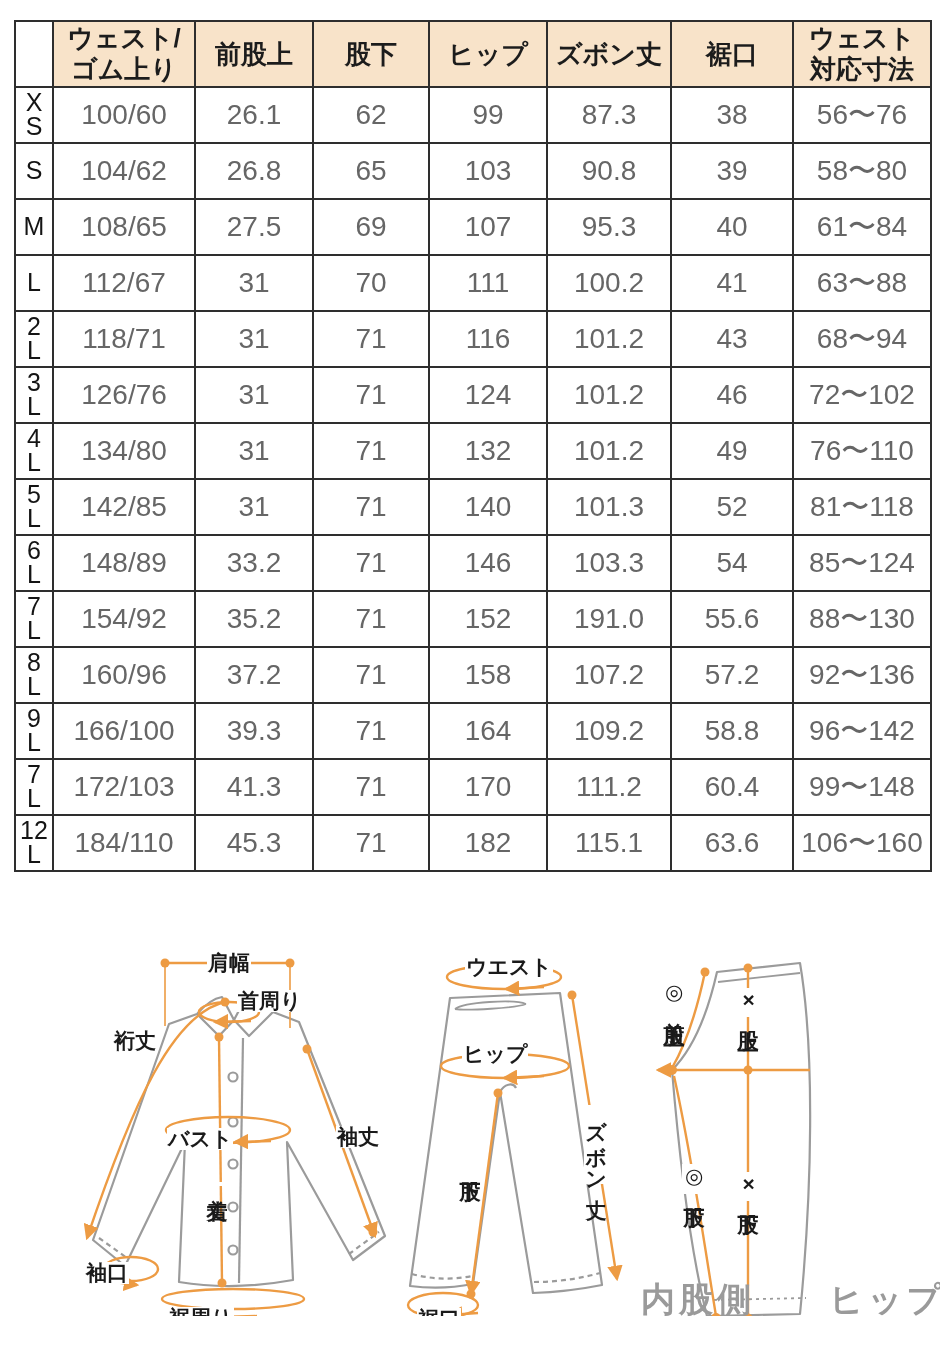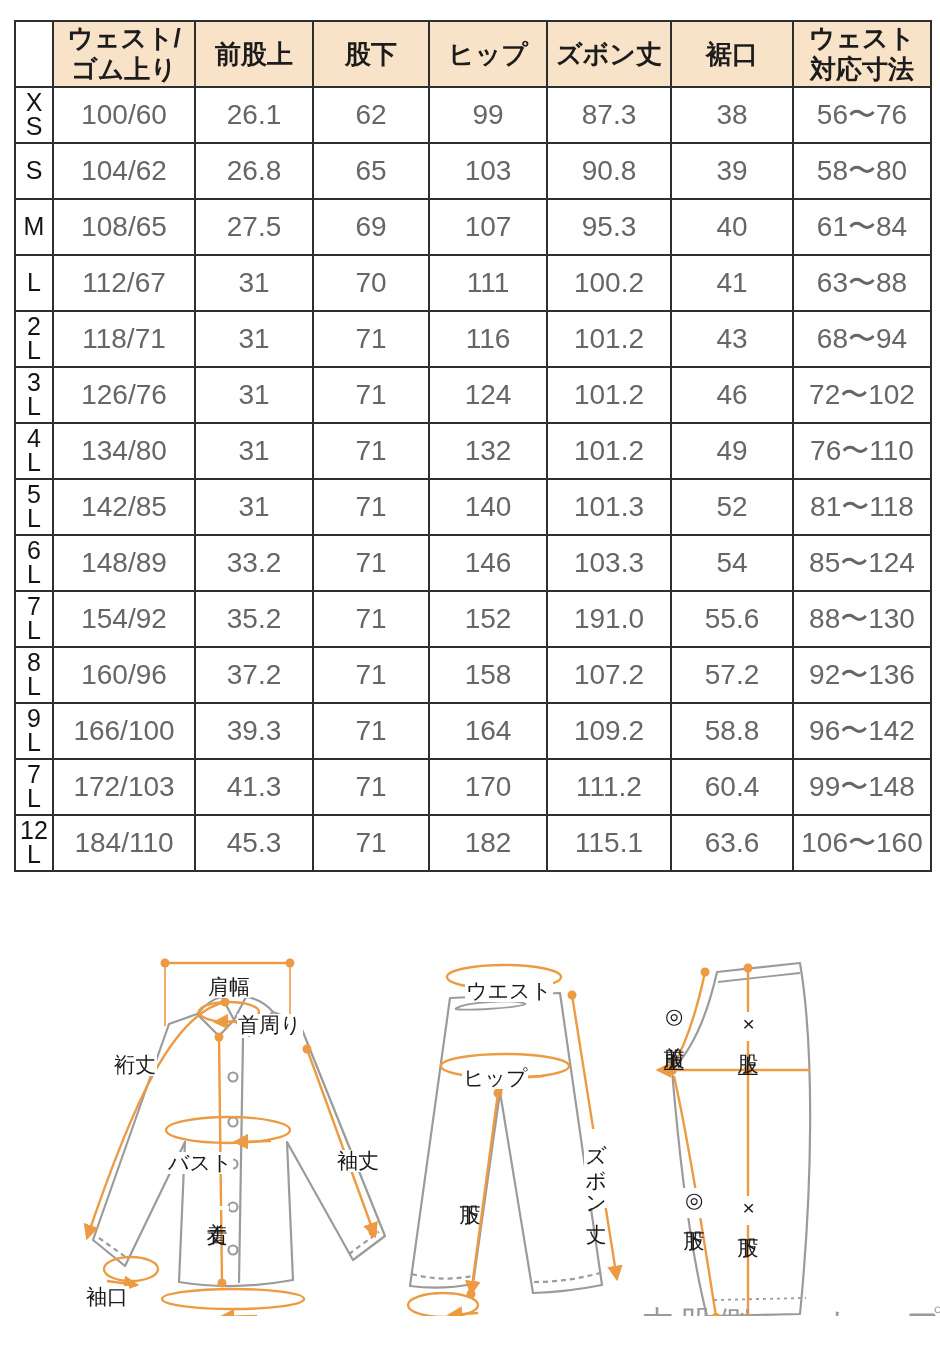--- a/index.html
+++ b/index.html
@@ -27,22 +27,22 @@
   .size-table tbody td {
     color:#666666; font-size:28px; font-weight:400; height:54px;
   }
   
   .diag { position:absolute; }
   #diag-shirt { left:55px; top:942px; width:350px; height:392px; }
   #diag-pants-front { left:392px; top:942px; width:278px; height:396px; }
   #diag-pants-side { left:640px; top:942px; width:300px; height:392px; }
   .diag svg { position:absolute; left:0; top:0; }
   .dlabel {
-    position:absolute; font-weight:400; color:#1a1a1a; font-size:21px;
-    line-height:1.05; white-space:nowrap; background:#ffffff; padding:0 1px;margin-top:24px;
+    position:absolute; font-weight:700; color:#1a1a1a; font-size:21px;
+    line-height:1.05; white-space:nowrap; background:#ffffff; padding:0 1px;
   }
   .dlabel.v { writing-mode:vertical-rl; text-orientation:upright; letter-spacing:2px; }
   .dlabel.gray { color:#9a9a9a; font-size:34px; letter-spacing:4px; background:transparent; }
   
   .note {
     position:absolute; left:72px; top:1320px;
     font-size:26px; font-weight:700; color:#1b1b1b; letter-spacing:1px;
   }
 </style>
 </head>

